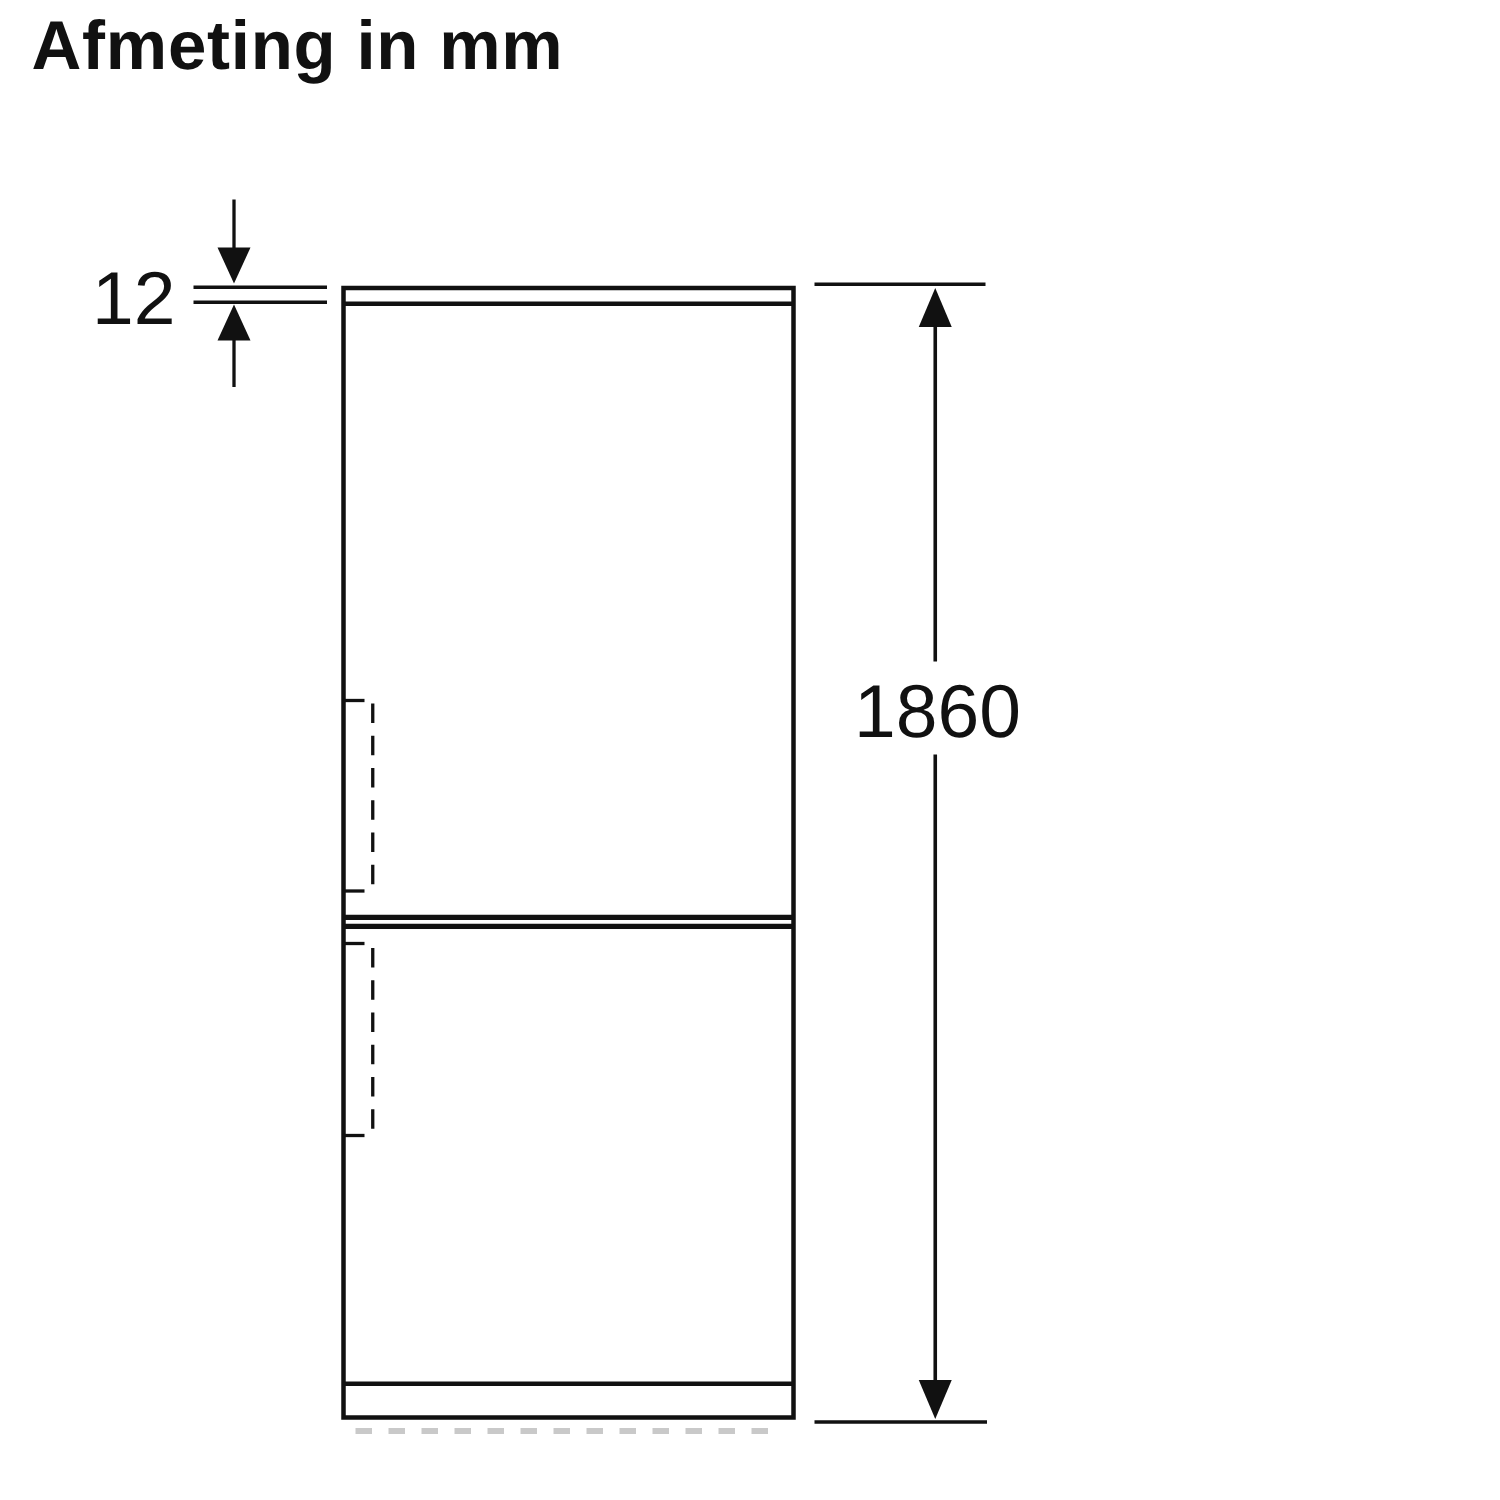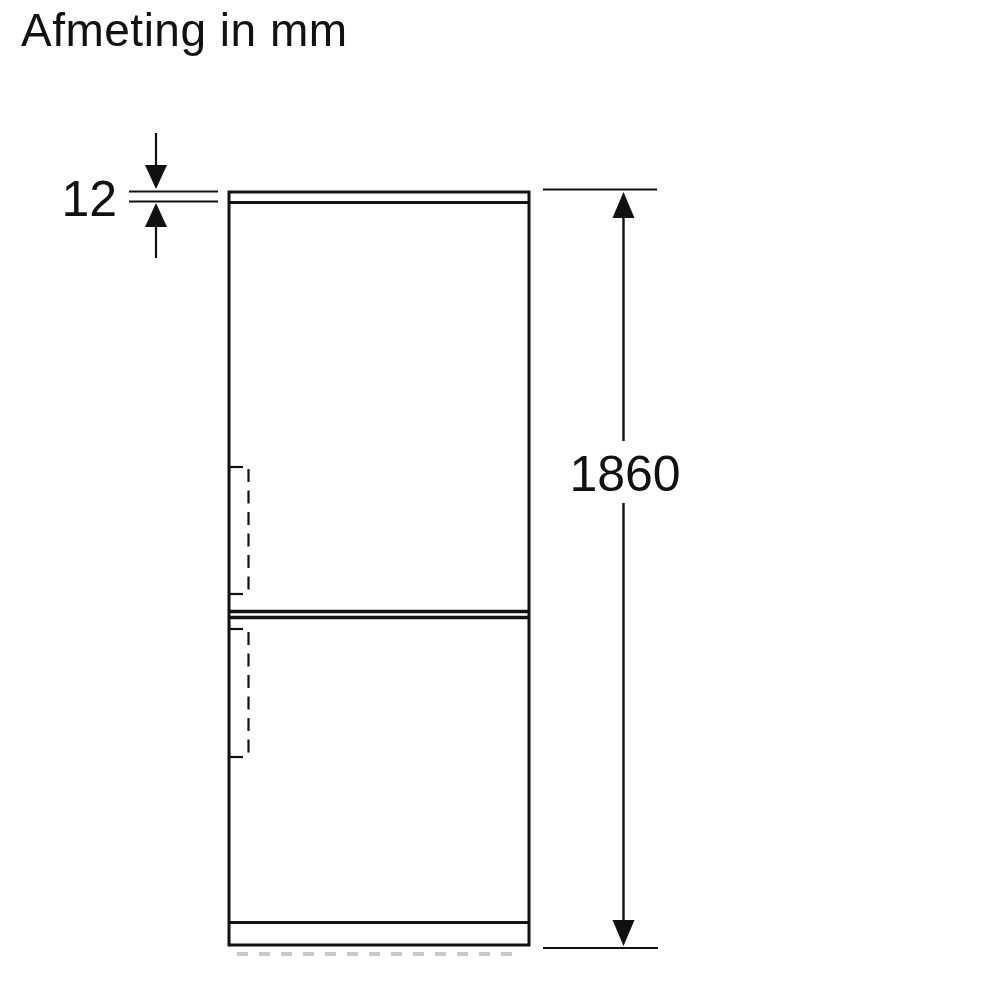--- a/index.html
+++ b/index.html
@@ -19,20 +19,21 @@
   }
   .title {
     position: absolute;
     left: 21px;
     top: 7px;
     font-size: 46px;
     line-height: 1;
     color: var(--line-color, #111111);
     letter-spacing: 0.5px;
     white-space: nowrap;
+    font-weight: bold;
   }
   svg.diagram {
     position: absolute;
     left: 0;
     top: 0;
   }
   svg.diagram text {
     font-family: "Liberation Sans", sans-serif;
     font-size: 50px;
     fill: var(--line-color, #111111);

